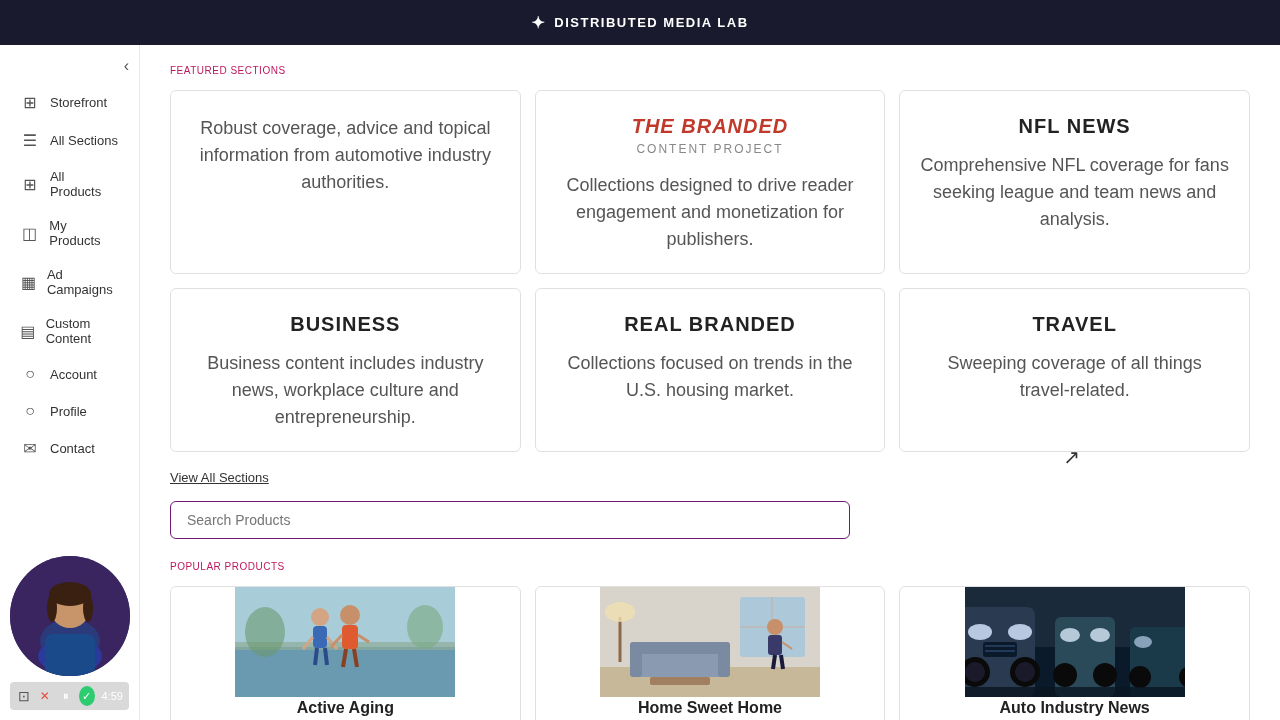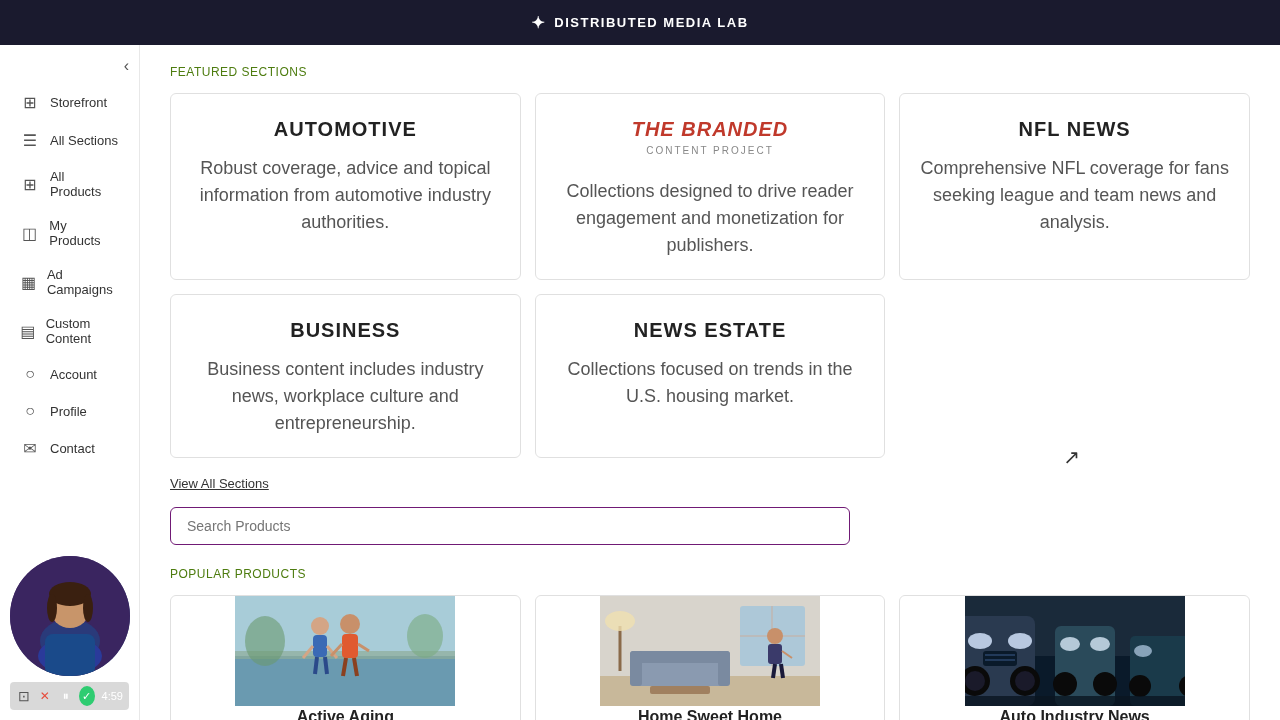--- a/index.html
+++ b/index.html
@@ -86,22 +86,22 @@
 
     
     .main-content {
       flex: 1;
       overflow-y: auto;
       padding: 20px 30px;
       position: relative;
     }
 
     .section-heading {
-      font-size: 12px;
-      color: #4d7c0f;
+      font-size: 10px;
+      color: #be185d;
       text-transform: uppercase;
       letter-spacing: 0.5px;
       margin-bottom: 14px;
     }
 
     
     .featured-grid {
       display: grid;
       grid-template-columns: repeat(3, 1fr);
       gap: 14px;
@@ -120,27 +120,27 @@
       font-weight: 700;
       letter-spacing: 1px;
       color: #222;
       margin-bottom: 14px;
     }
     .section-card .card-title.branded {
       color: #c0392b;
       font-style: italic;
     }
     .section-card .branded-subtitle {
-      font-size: 10px;
+      font-size: 12px;
       color: #888;
       letter-spacing: 2px;
       text-transform: uppercase;
       display: block;
       margin-top: -10px;
-      margin-bottom: 22px;
+      margin-bottom: 16px;
     }
     .section-card .card-desc {
       font-size: 18px;
       color: #555;
       line-height: 1.5;
     }
 
     .view-all-link {
       display: inline-block;
       color: #333;
@@ -287,39 +287,42 @@
     </div>
   </div>
 
   <div class="main-content">
 
     
     <div class="section-heading">Featured Sections</div>
 
     <div class="featured-grid" id="featured-grid">
         <div class="section-card">
-      <div class="card-title">AUTOMOTIVE</div>
       <div class="card-desc">Robust coverage, advice and topical information from automotive industry authorities.</div>
     </div>
         <div class="section-card">
       <div class="card-title branded">THE BRANDED</div>
       <span class="branded-subtitle">Content Project</span>
       <div class="card-desc">Collections designed to drive reader engagement and monetization for publishers.</div>
     </div>
         <div class="section-card">
       <div class="card-title">NFL NEWS</div>
       <div class="card-desc">Comprehensive NFL coverage for fans seeking league and team news and analysis.</div>
     </div>
         <div class="section-card">
       <div class="card-title">BUSINESS</div>
       <div class="card-desc">Business content includes industry news, workplace culture and entrepreneurship.</div>
     </div>
         <div class="section-card">
-      <div class="card-title">NEWS ESTATE</div>
+      <div class="card-title">REAL BRANDED</div>
       <div class="card-desc">Collections focused on trends in the U.S. housing market.</div>
+    </div>
+        <div class="section-card">
+      <div class="card-title">TRAVEL</div>
+      <div class="card-desc">Sweeping coverage of all things travel-related.</div>
     </div>
       </div>
 
     <a class="view-all-link">View All Sections</a>
 
     
     <div>
       <input type="text" class="search-bar" placeholder="Search Products" style="">
     </div>
 

